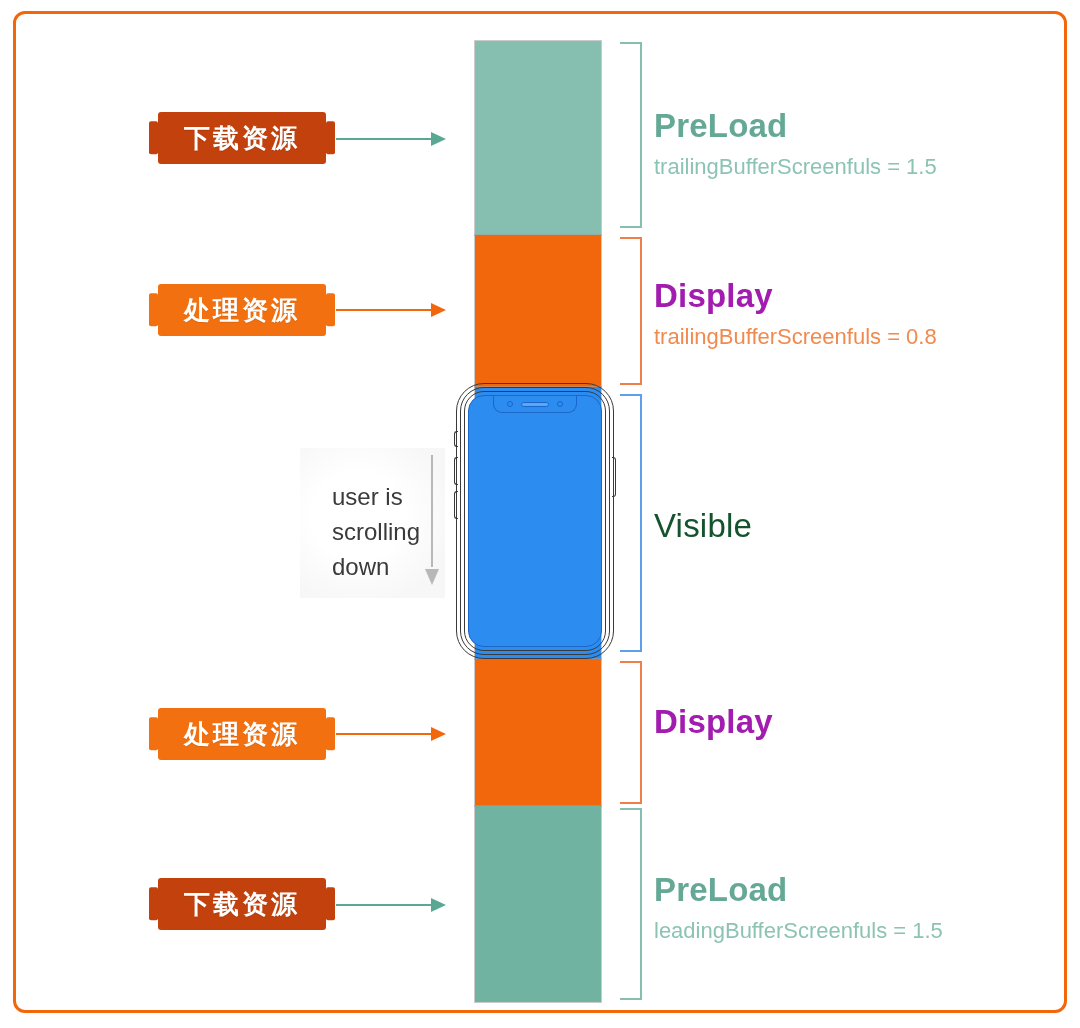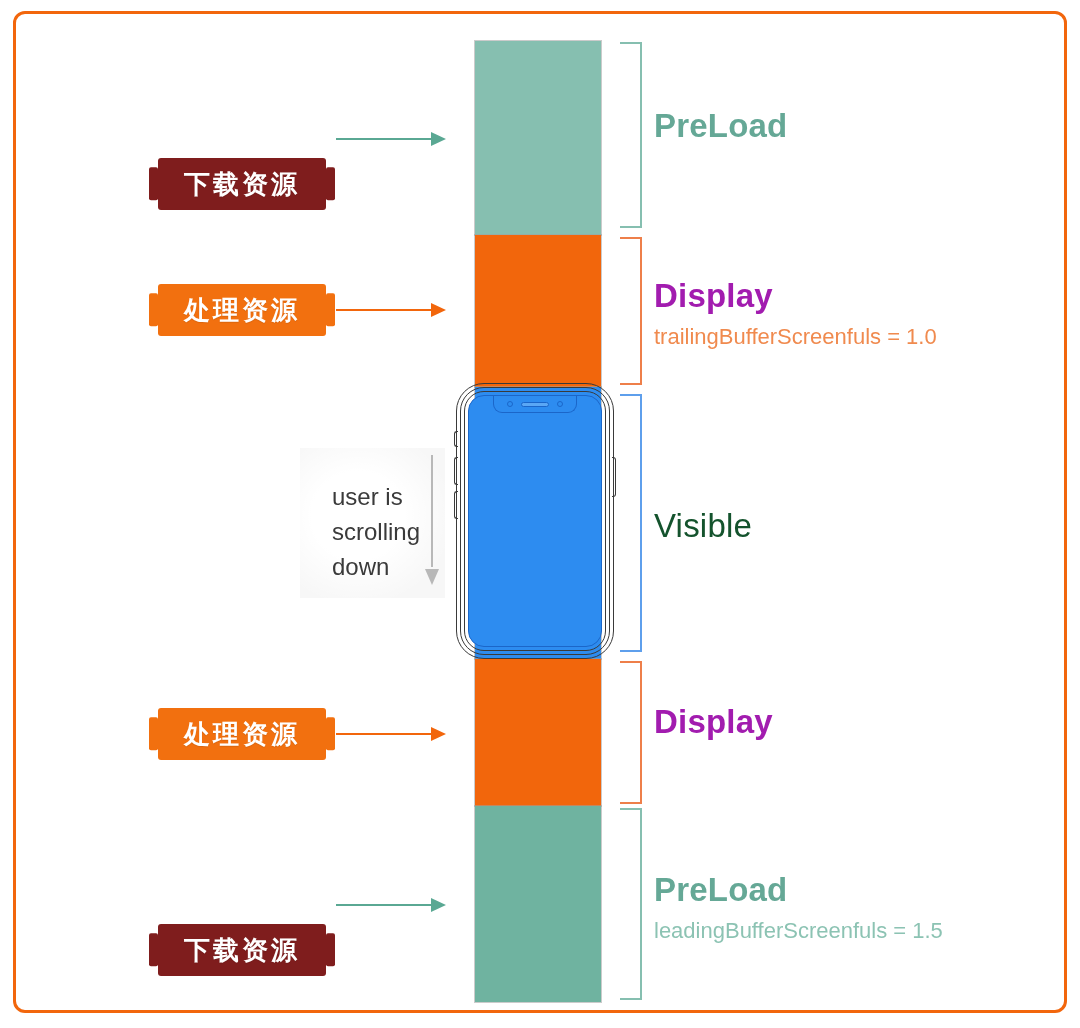--- a/index.html
+++ b/index.html
@@ -102,21 +102,21 @@
     top: 50%;
     transform: translateY(-50%);
     width: 9px;
     height: 64%;
     background: inherit;
     border-radius: 2px;
   }
   .badge::before { left: -9px; }
   .badge::after  { right: -9px; }
 
-  .badge.green  { background: #7f1d1d; margin-top: 46px; }
+  .badge.green  { background: #c2410c; }
   .badge.orange { background: #F2700F; }
   .badge.blue   { background: #2D8CF0; }
 
   .bw1 { left: 158px; top: 112px; }
   .bw2 { left: 158px; top: 284px; }
   .bw3 { left: 158px; top: 500px; }
   .bw4 { left: 158px; top: 708px; }
   .bw5 { left: 158px; top: 878px; }
 
   
@@ -253,25 +253,26 @@
   <div class="col preload-bot"></div>
 
   <div class="bracket green  b1"></div>
   <div class="bracket orange b2"></div>
   <div class="bracket blue   b3"></div>
   <div class="bracket orange b4"></div>
   <div class="bracket green  b5"></div>
 
   <div class="anno green a1">
     <div class="title">PreLoad</div>
+    <div class="sub">trailingBufferScreenfuls = 1.5</div>
   </div>
 
   <div class="anno orange a2">
     <div class="title">Display</div>
-    <div class="sub">trailingBufferScreenfuls = 1.0</div>
+    <div class="sub">trailingBufferScreenfuls = 0.8</div>
   </div>
 
   <div class="anno blue a3">
     <div class="title">Visible</div>
   </div>
 
   <div class="anno orange a4">
     <div class="title">Display</div>
   </div>
 

